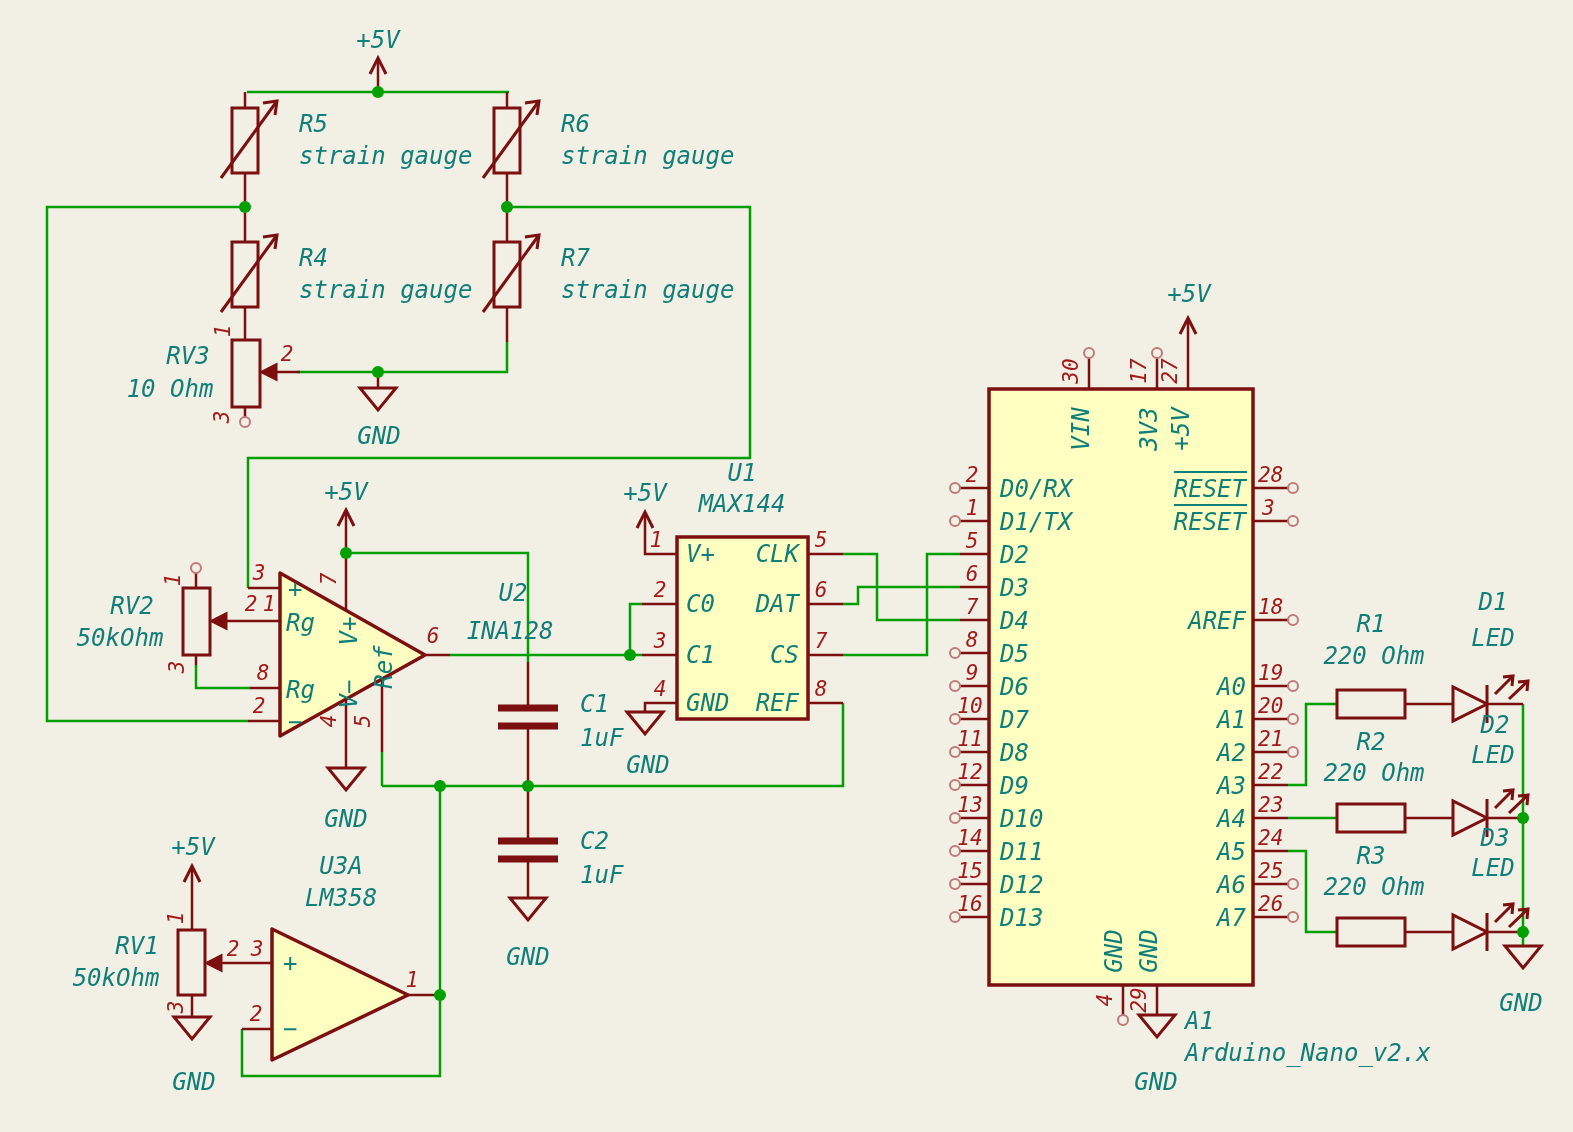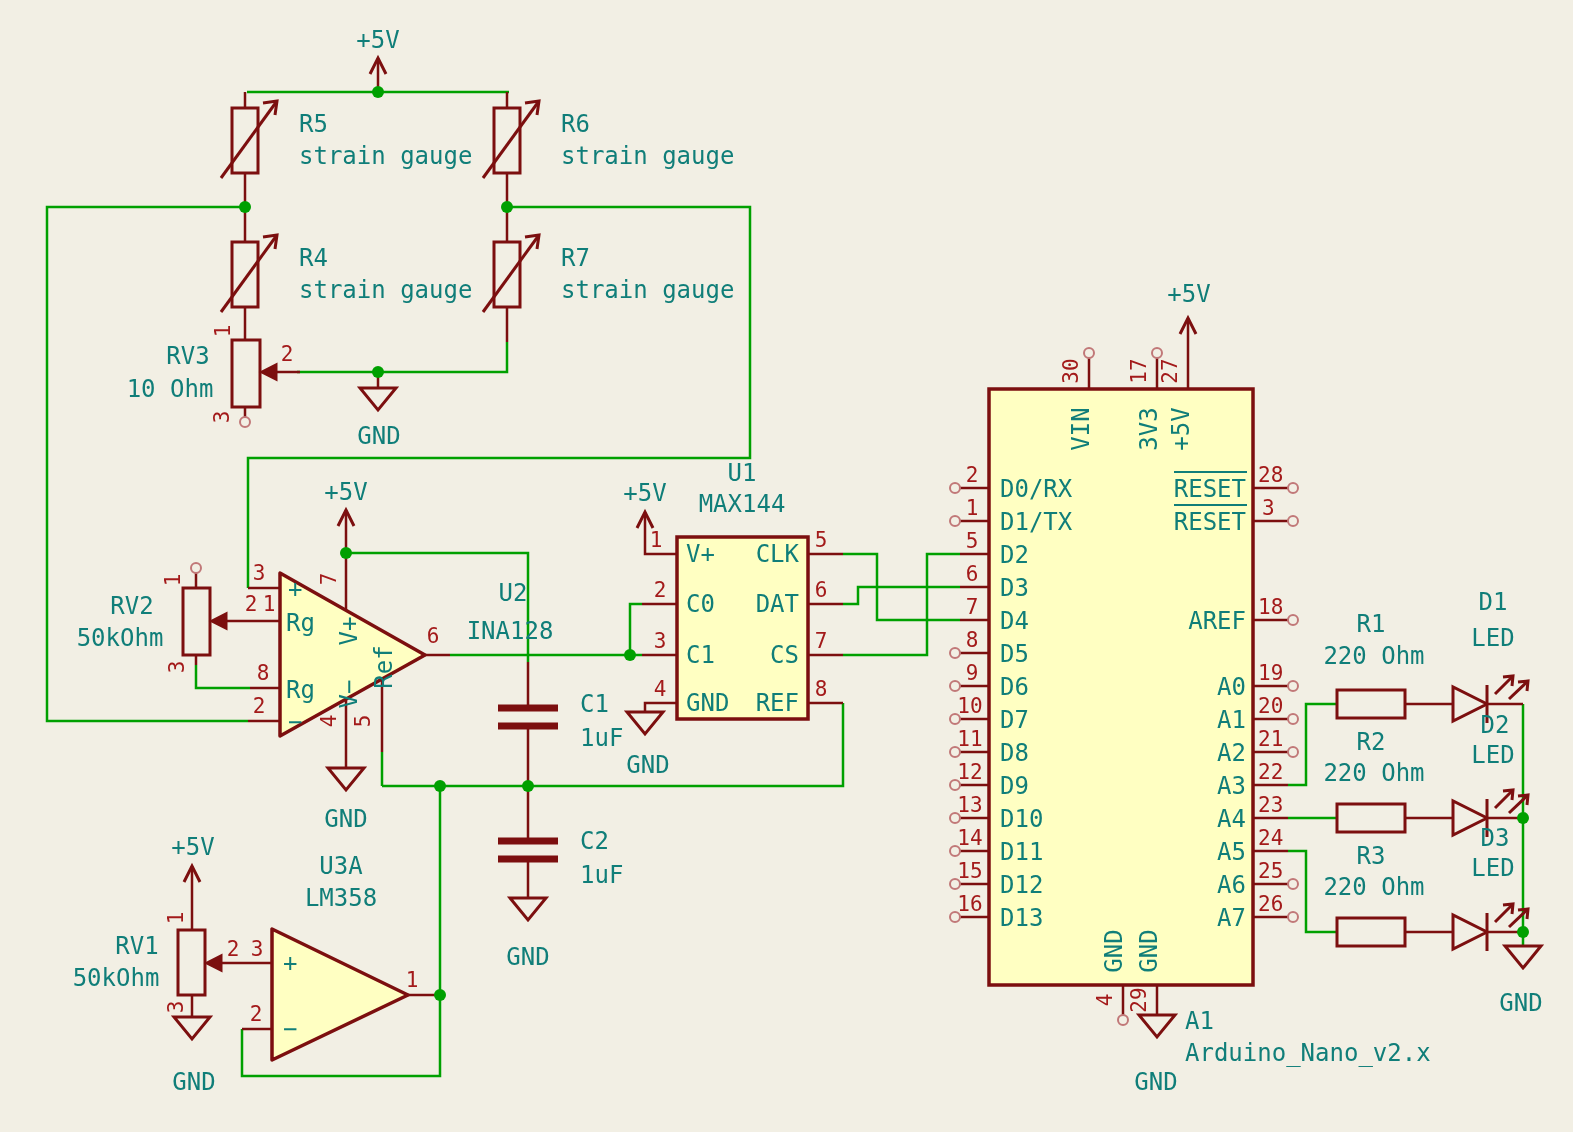--- a/index.html
+++ b/index.html
@@ -1,16 +1,16 @@
 <!DOCTYPE html>
 <html><head>
 <meta charset="utf-8">
 <style>
   html,body{margin:0;padding:0;background:#F2EFE4;}
-  .stage{position:relative;width:1573px;height:1132px;background:#F2EFE4;overflow:hidden;}
+  .stage{position:relative;width:1573px;height:1132px;background:#F2EFE4;overflow:hidden;font-style:italic;}
   svg{display:block;}
   svg text{font-family:"DejaVu Sans Mono","Liberation Mono",monospace;fill:#107E79;font-size:24px;}
   text.n{fill:#A31A1A;font-size:21px;}
   .wire{stroke:#00A000;stroke-width:2.5;fill:none;}
   .stub{stroke:#7C0F0F;stroke-width:2.5;fill:none;}
   .sym{stroke:#7C0F0F;stroke-width:3;fill:none;}
   .fillsym{stroke:#7C0F0F;stroke-width:3;fill:#7C0F0F;}
   .box{stroke:#7C0F0F;stroke-width:3.5;fill:#FFFFC2;}
   .tri{stroke:#7C0F0F;stroke-width:3.5;fill:#FFFFC2;stroke-linejoin:round;}
   .plate{stroke:#7C0F0F;stroke-width:7;fill:none;}

